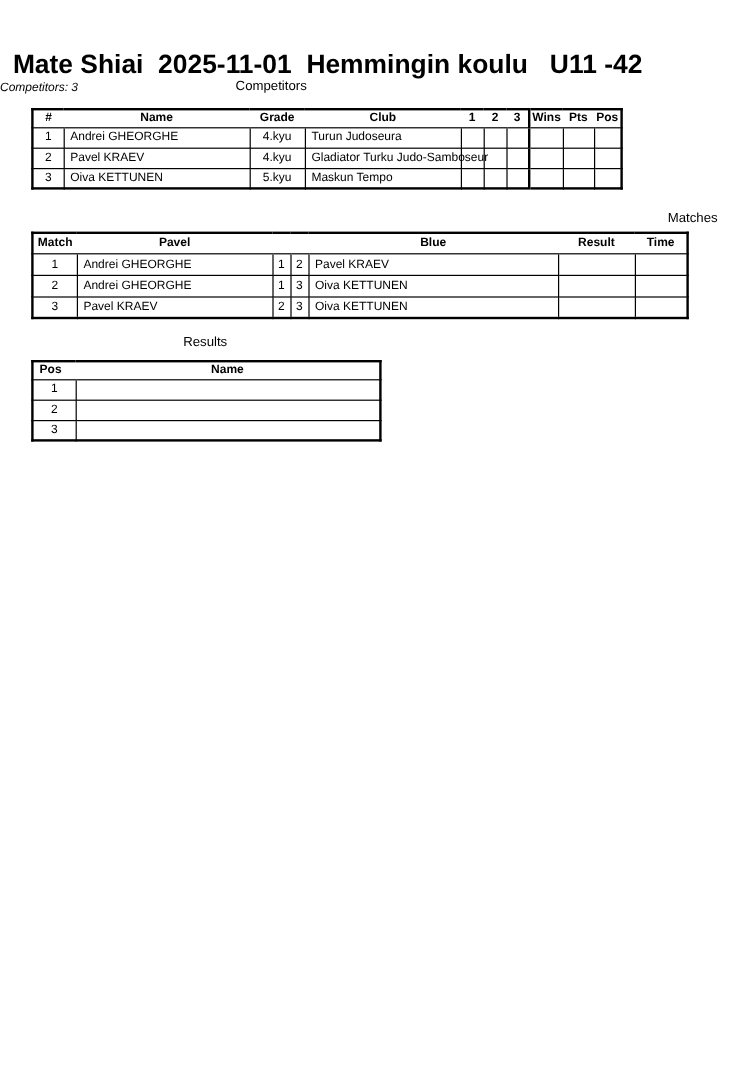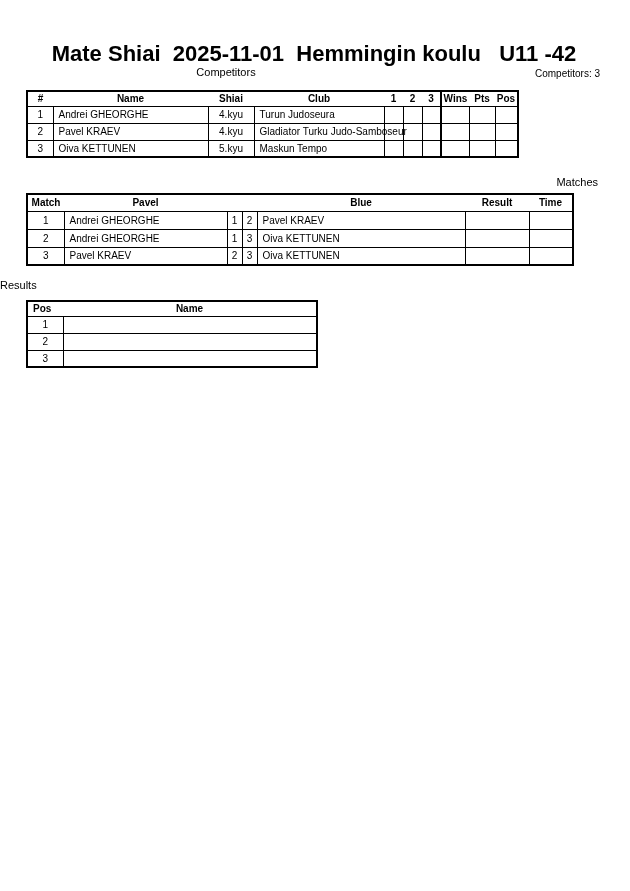--- a/index.html
+++ b/index.html
@@ -6,27 +6,27 @@
   html,body { background:#fff; }
   body {
     width:630px; height:891px; position:relative;
     font-family:"Liberation Sans", sans-serif; color:#000;
     overflow:hidden;
   }
   .abs { position:absolute; }
 
   .page-title {
     top:43px; left:0; width:546px; text-align:center;
-    font-size:22px; font-weight:bold; white-space:pre; line-height:1;margin-left:41px;
+    font-size:22px; font-weight:bold; white-space:pre; line-height:1;
   }
   .sec-title { font-size:11px; font-weight:normal; line-height:1; }
   .comp-title    { top:67px;  left:0; width:452px; text-align:center; }
   .matches-title { top:177px; left:0; width:598px; text-align:right; }
-  .results-title { top:280px; left:0; width:342px; }
-  .comp-count { top:69px; left:0; width:600px; text-align:right; font-size:10px; line-height:1; }
+  .results-title { top:280px; left:0; width:342px; text-align:center; }
+  .comp-count { top:69px; left:0; width:600px; text-align:left; font-size:10px; line-height:1;font-style:italic; }
 
   table.sheet {
     position:absolute; border-collapse:collapse; table-layout:fixed;
     background:#fff; border:2px solid #000;
   }
   table.sheet th {
     font-size:10px; font-weight:bold; padding:0;
     border:none; border-bottom:1px solid #000;
     vertical-align:middle; overflow:hidden; white-space:nowrap;
   }
@@ -72,21 +72,21 @@
       <col style="width:19px">
       <col style="width:19px">
     <col style="width:28px">
       <col style="width:26px">
       <col style="width:23px">
   </colgroup>
   <thead>
     <tr>
       <th class="c">#</th>
       <th class="c">Name</th>
-      <th class="c">Shiai</th>
+      <th class="c">Grade</th>
       <th class="c">Club</th>
       <th class="c">1</th>
       <th class="c">2</th>
       <th class="c">3</th>
       <th class="c thick-l">Wins</th>
       <th class="c">Pts</th>
       <th class="c">Pos</th>
     </tr>
   </thead>
   <tbody>

